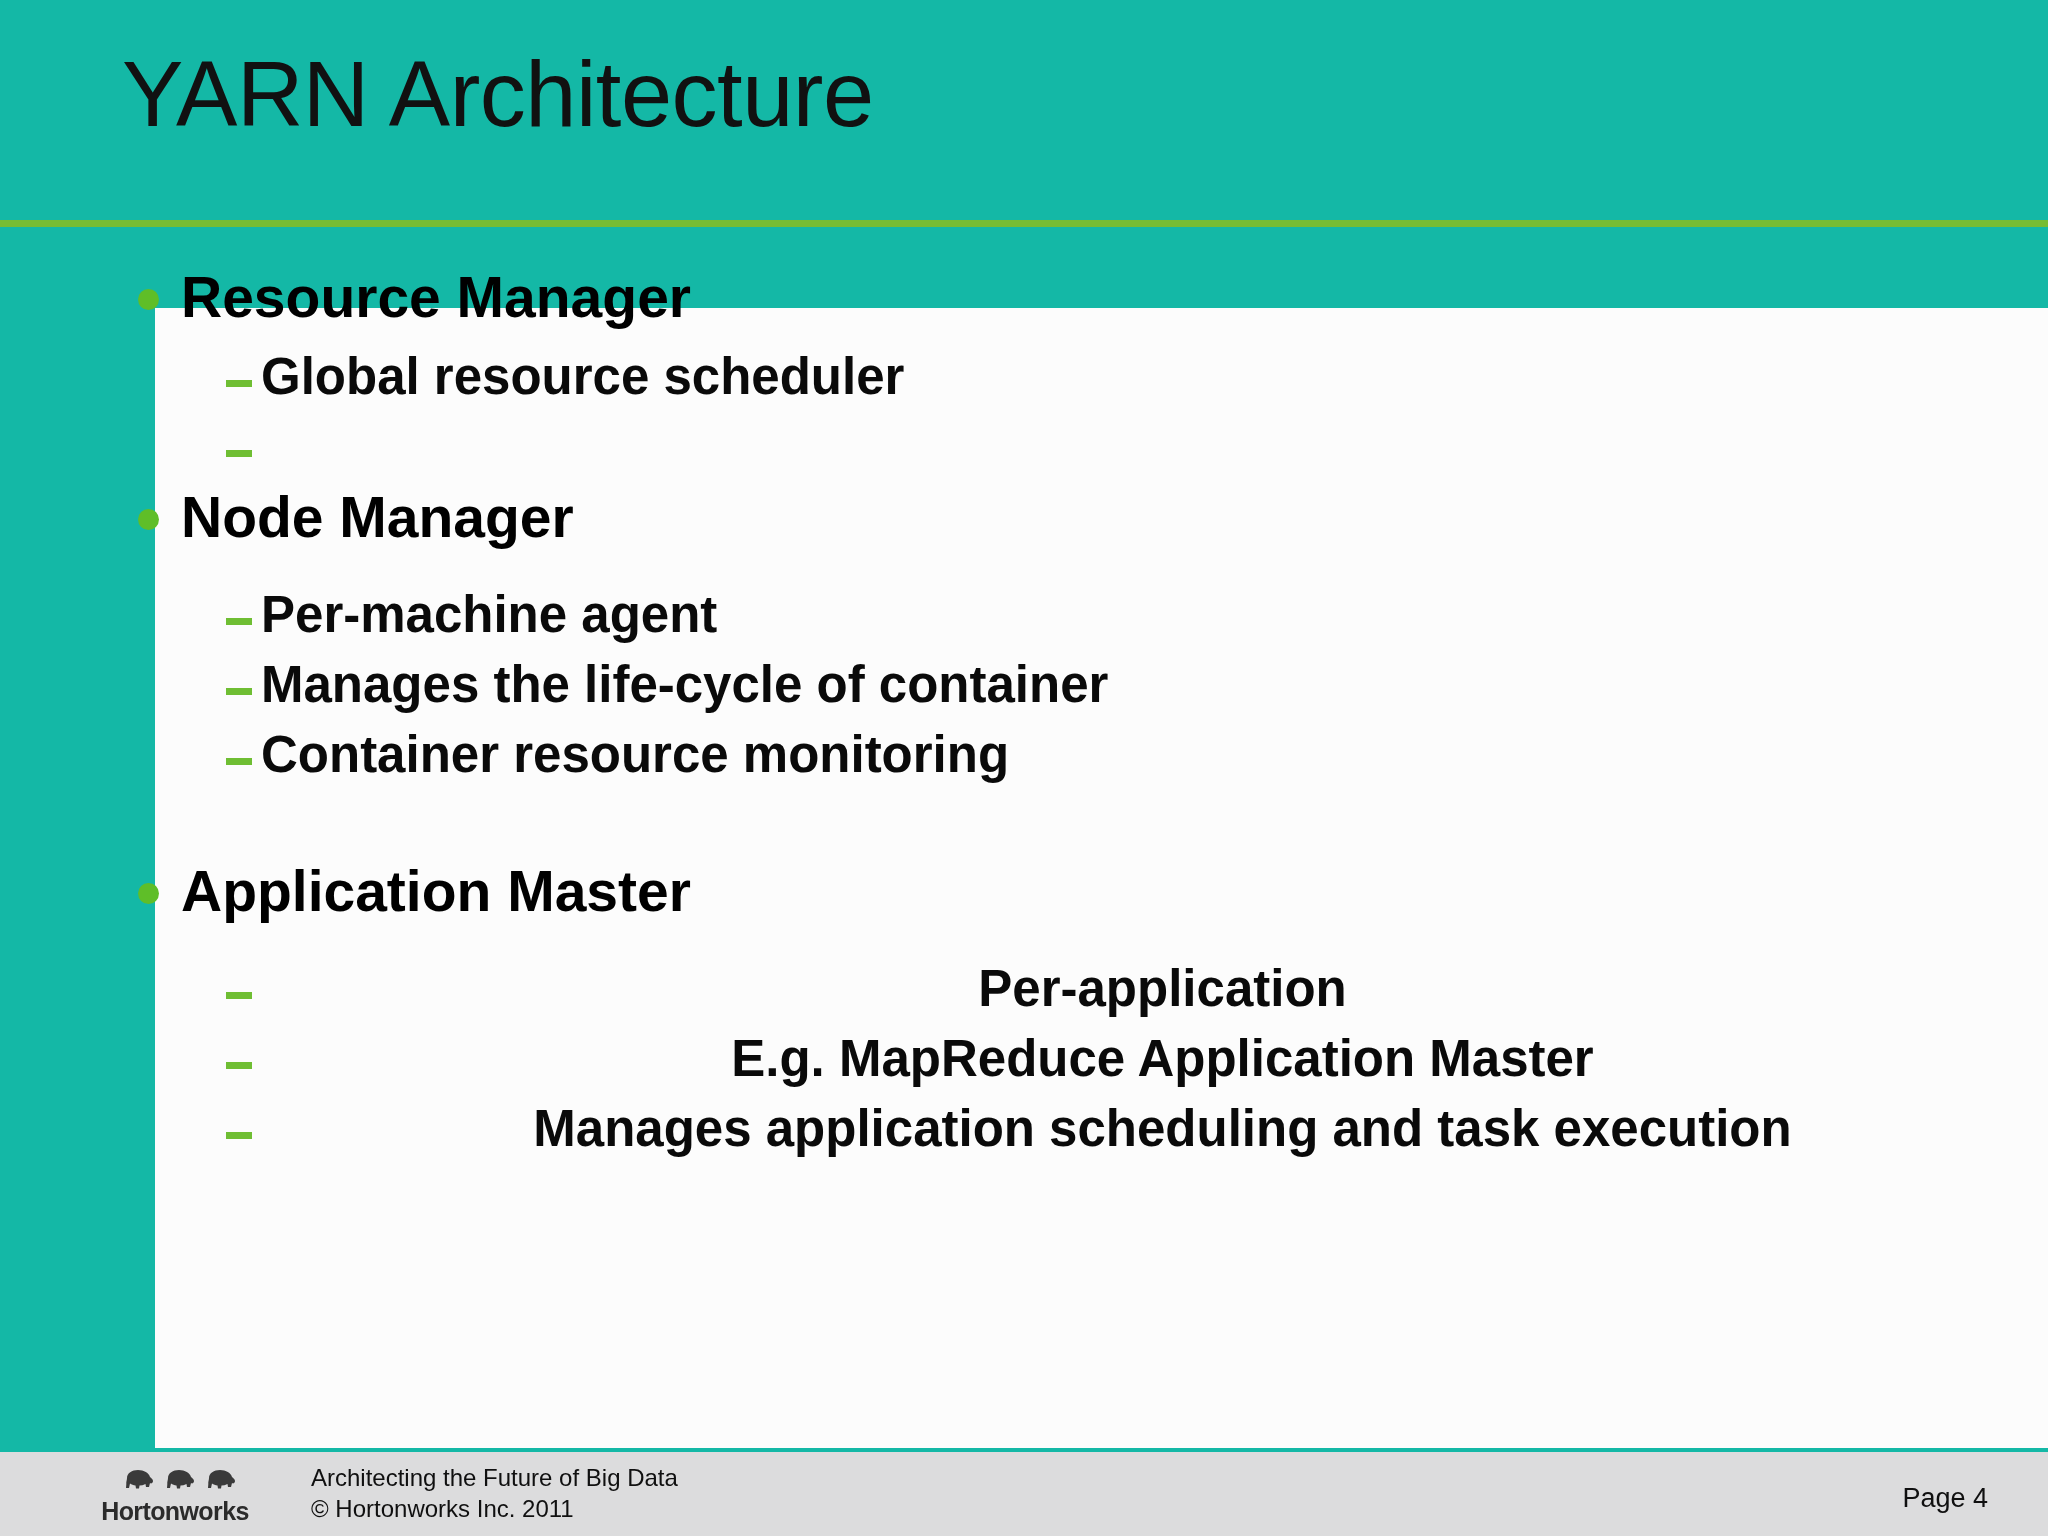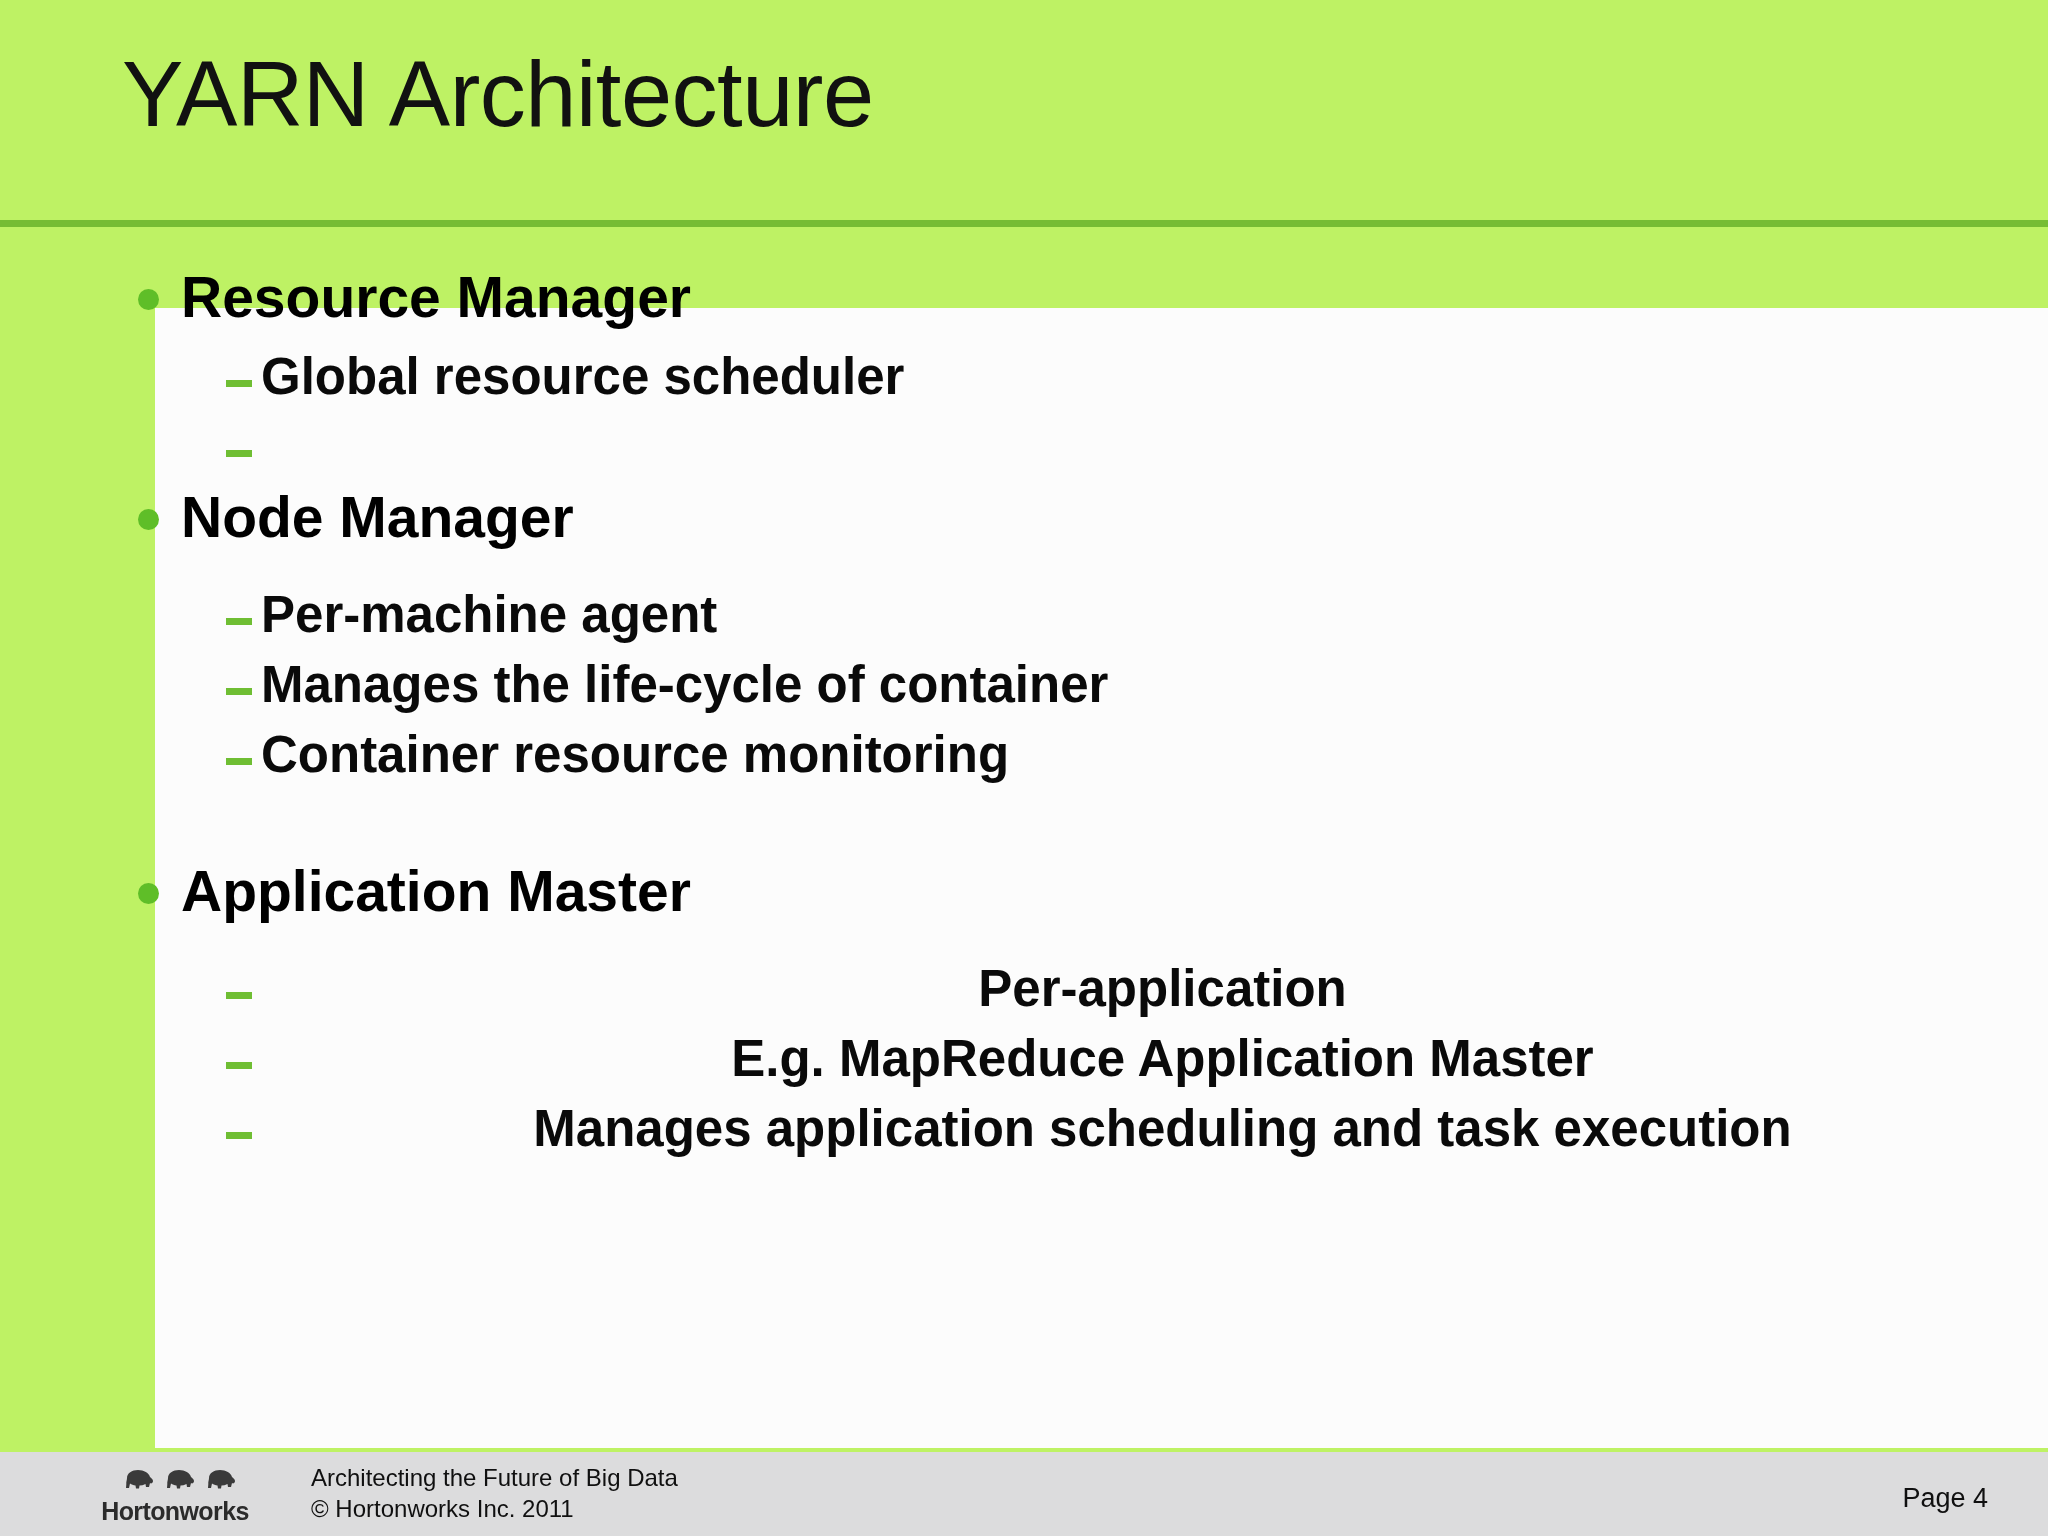--- a/index.html
+++ b/index.html
@@ -11,21 +11,21 @@
     width: 2048px;
     height: 1536px;
     overflow: hidden;
     font-family: "Liberation Sans", sans-serif;
     position: relative;
   }
 
   .slide {
     position: absolute;
     inset: 0;
-    background: #bef264;
+    background: #14b8a6;
   }
 
   
   .slide-title {
     position: absolute;
     left: 122px;
     top: 42px;
     font-size: 92px;
     line-height: 104px;
     font-weight: 400;

